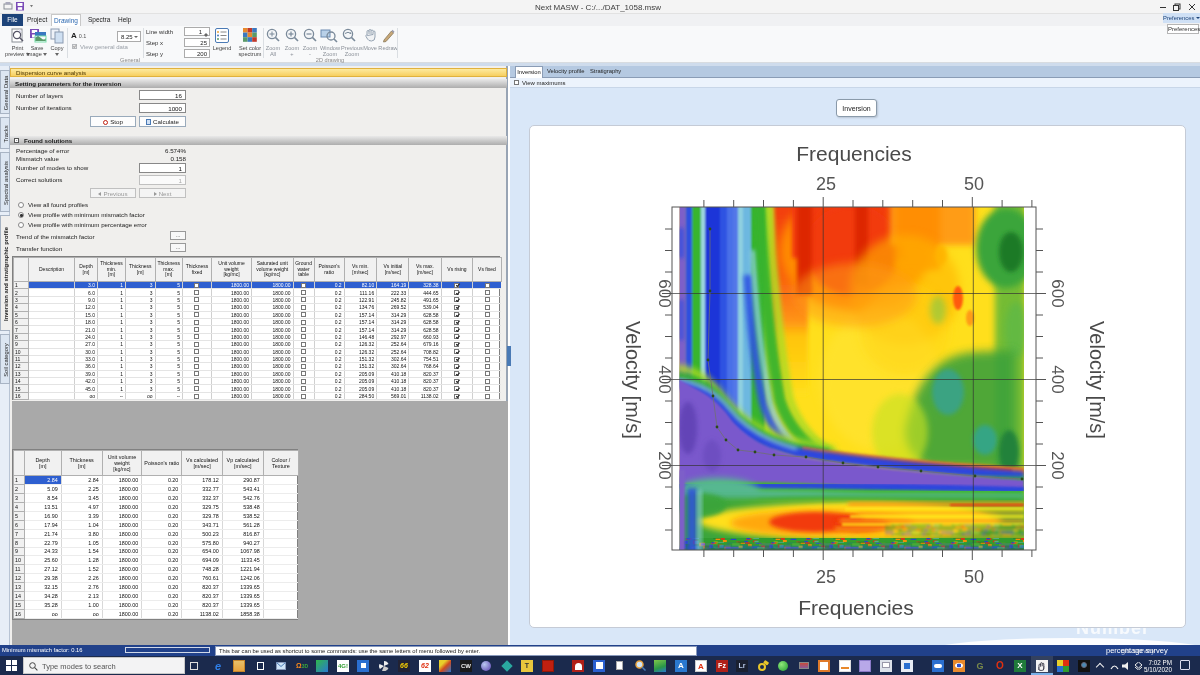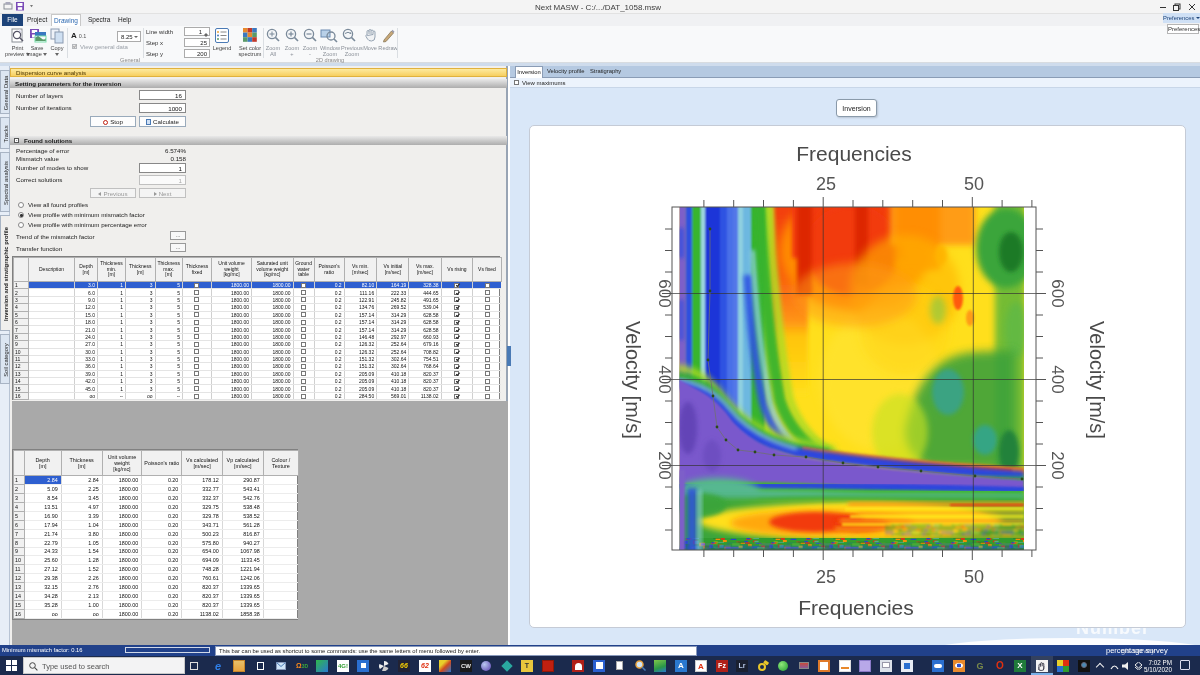--- a/index.html
+++ b/index.html
@@ -1145,21 +1145,21 @@
       <rect x="0" y="0" width="5" height="5" fill="#fff"></rect>
       <rect x="6" y="0" width="5" height="5" fill="#fff"></rect>
       <rect x="0" y="6" width="5" height="5" fill="#fff"></rect>
       <rect x="6" y="6" width="5" height="5" fill="#fff"></rect>
     </svg>
     <div class="a" style="left:23px;top:1px;width:162px;height:17px;background:#f3f3f4;border:1px solid #c8c8c8">
       <svg class="a" style="left:5px;top:4px" width="9" height="9" viewBox="0 0 9 9">
         <circle cx="3.5" cy="3.5" r="2.8" fill="none" stroke="#444" stroke-width="1"></circle>
         <line x1="5.7" y1="5.7" x2="8.4" y2="8.4" stroke="#444" stroke-width="1.1"></line>
       </svg>
-      <div class="a" style="left:18px;top:4px;font-size:7.5px;color:#555">Type used to search</div>
+      <div class="a" style="left:18px;top:4px;font-size:7.5px;color:#555">Type modes to search</div>
     </div>
     <div class="a" style="left:188px;top:3.5px;width:12px;height:12px;font-size:8px;text-align:center;line-height:12px;overflow:hidden"><span style="display:inline-block;width:8px;height:8px;border:1px solid #ddd;margin-top:2px"></span></div>
     <div class="a" style="left:212px;top:3.5px;width:12px;height:12px;font-size:8px;text-align:center;line-height:12px;overflow:hidden"><b style="color:#2f7fe8;font-size:11px;font-style:italic">e</b></div>
     <div class="a" style="left:233px;top:3.5px;width:12px;height:12px;background:linear-gradient(#e8c06a,#e8a33d);border:1px solid #c8862a;font-size:8px;text-align:center;line-height:12px;overflow:hidden"></div>
     <div class="a" style="left:254px;top:3.5px;width:12px;height:12px;font-size:8px;text-align:center;line-height:12px;overflow:hidden"><span style="display:inline-block;width:7px;height:8px;background:#fff;margin-top:2px;border:1px solid #fff;background:transparent"></span></div>
     <div class="a" style="left:275px;top:3.5px;width:12px;height:12px;font-size:8px;text-align:center;line-height:12px;overflow:hidden"><svg width="10" height="8" style="margin-top:2px">
         <rect x="0.5" y="0.5" width="9" height="7" fill="#cfe4f8" stroke="#89b"></rect>
         <path d="M0.5 0.5 L5 4.5 L9.5 0.5" fill="none" stroke="#4a7ab5"></path>
       </svg></div>
     <div class="a" style="left:296px;top:3.5px;width:12px;height:12px;font-size:8px;text-align:center;line-height:12px;overflow:hidden"><b style="color:#ff8c1a;font-size:7px">Ω<span style="color:#3aa53a;font-size:5px">3D</span></b></div>

